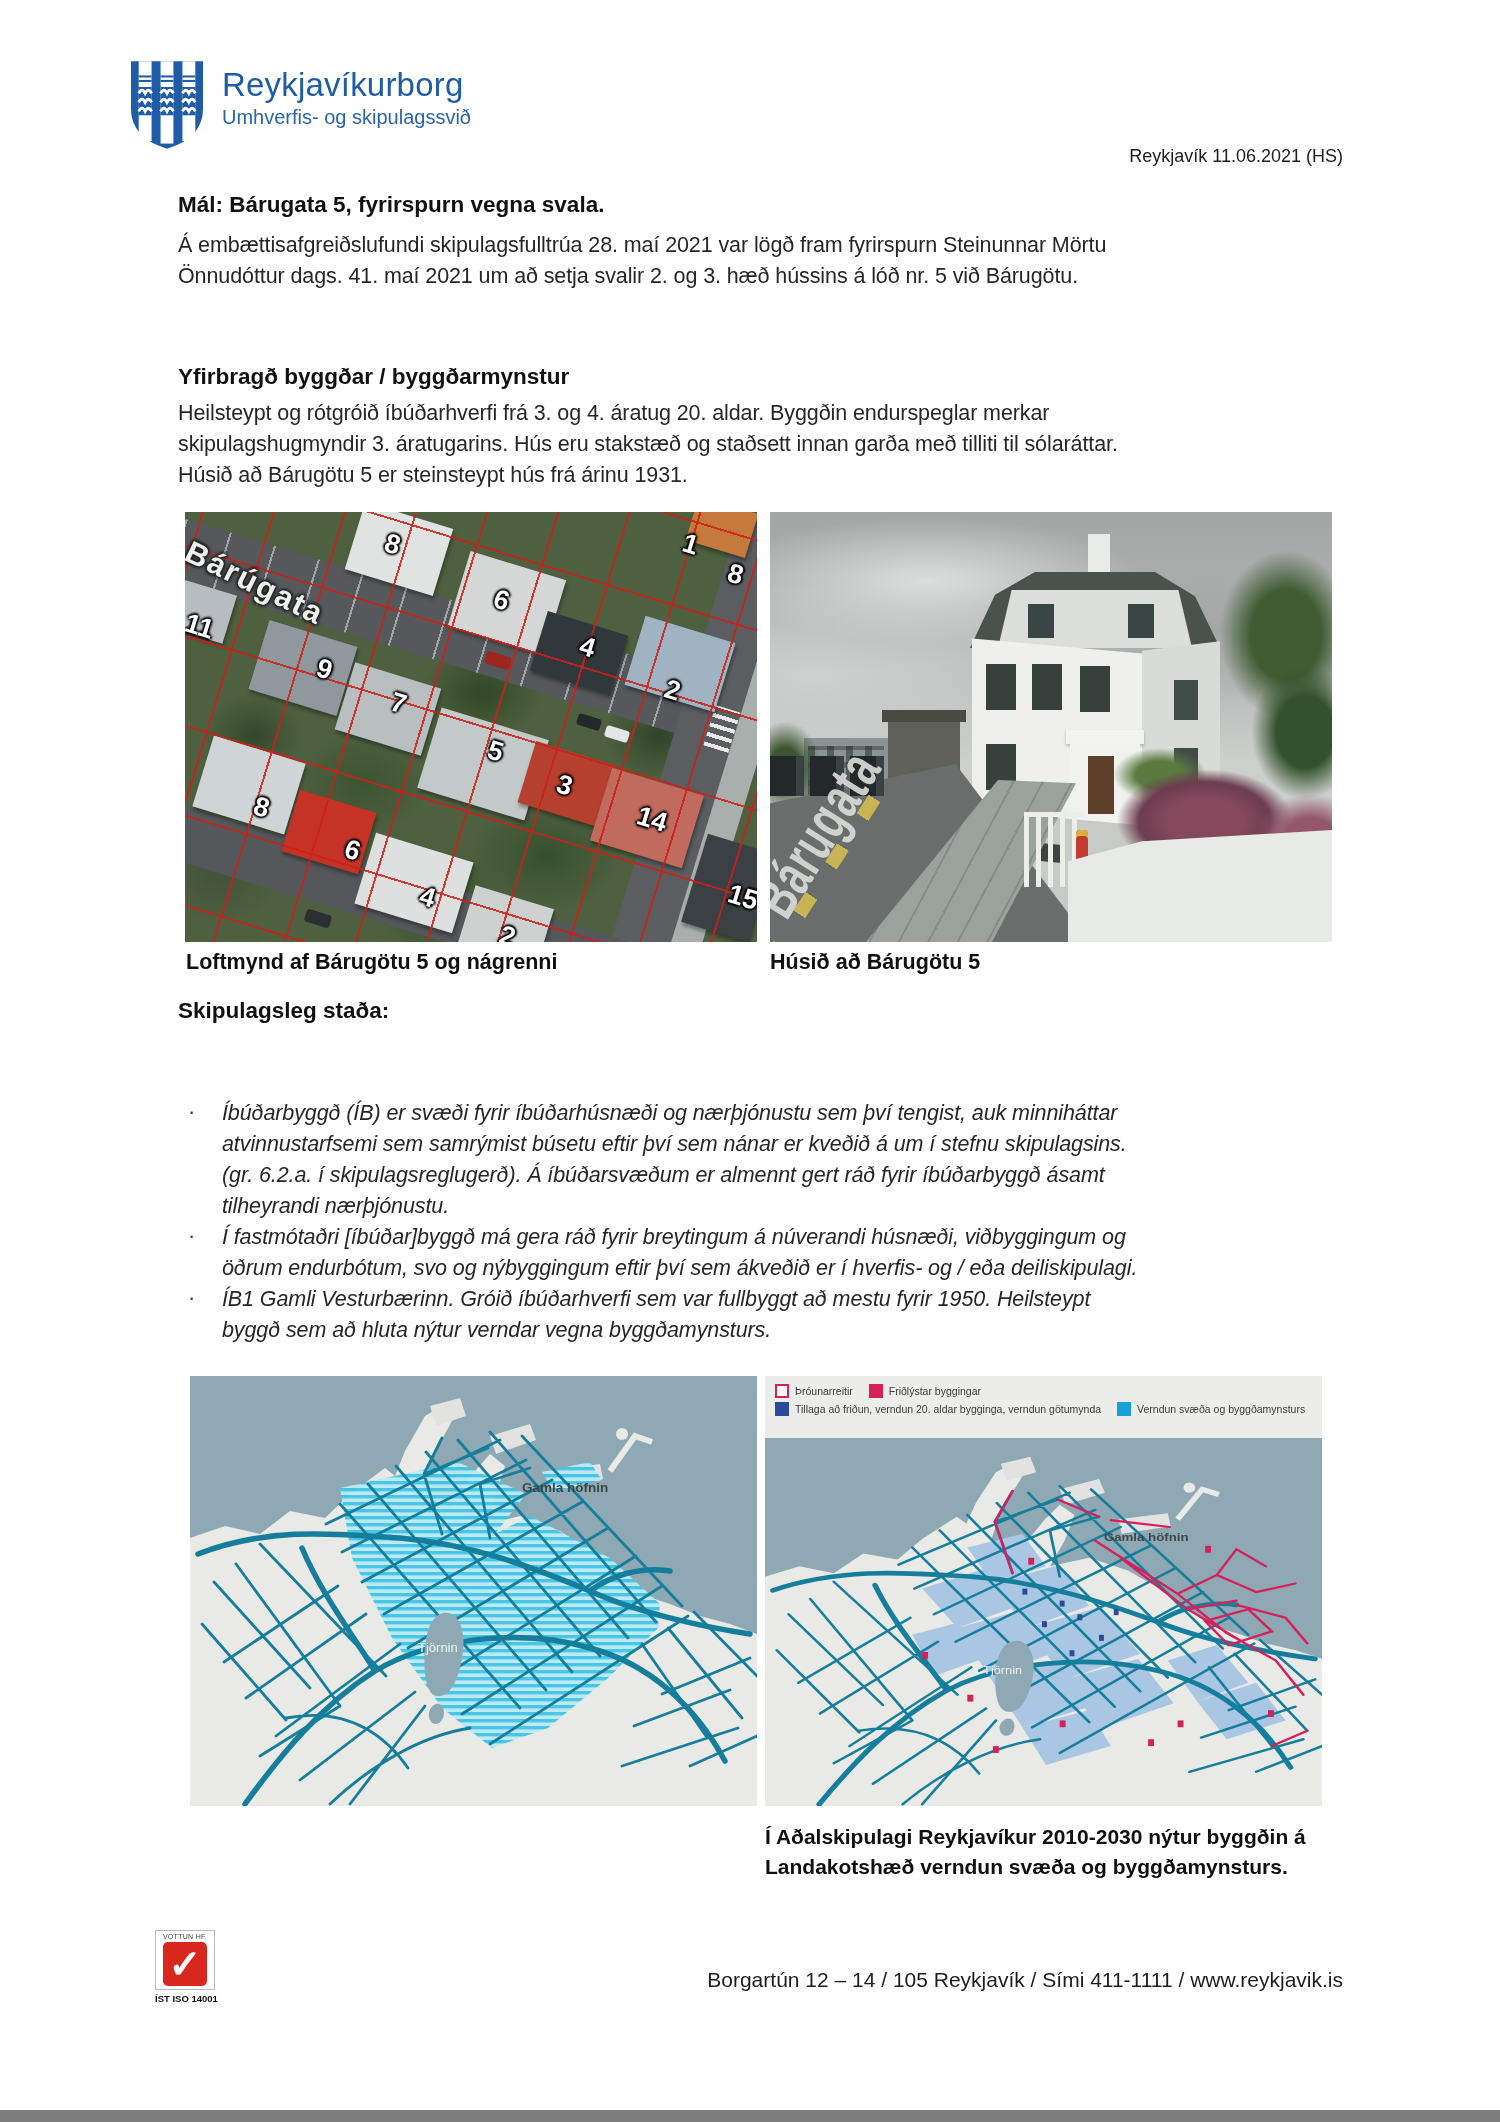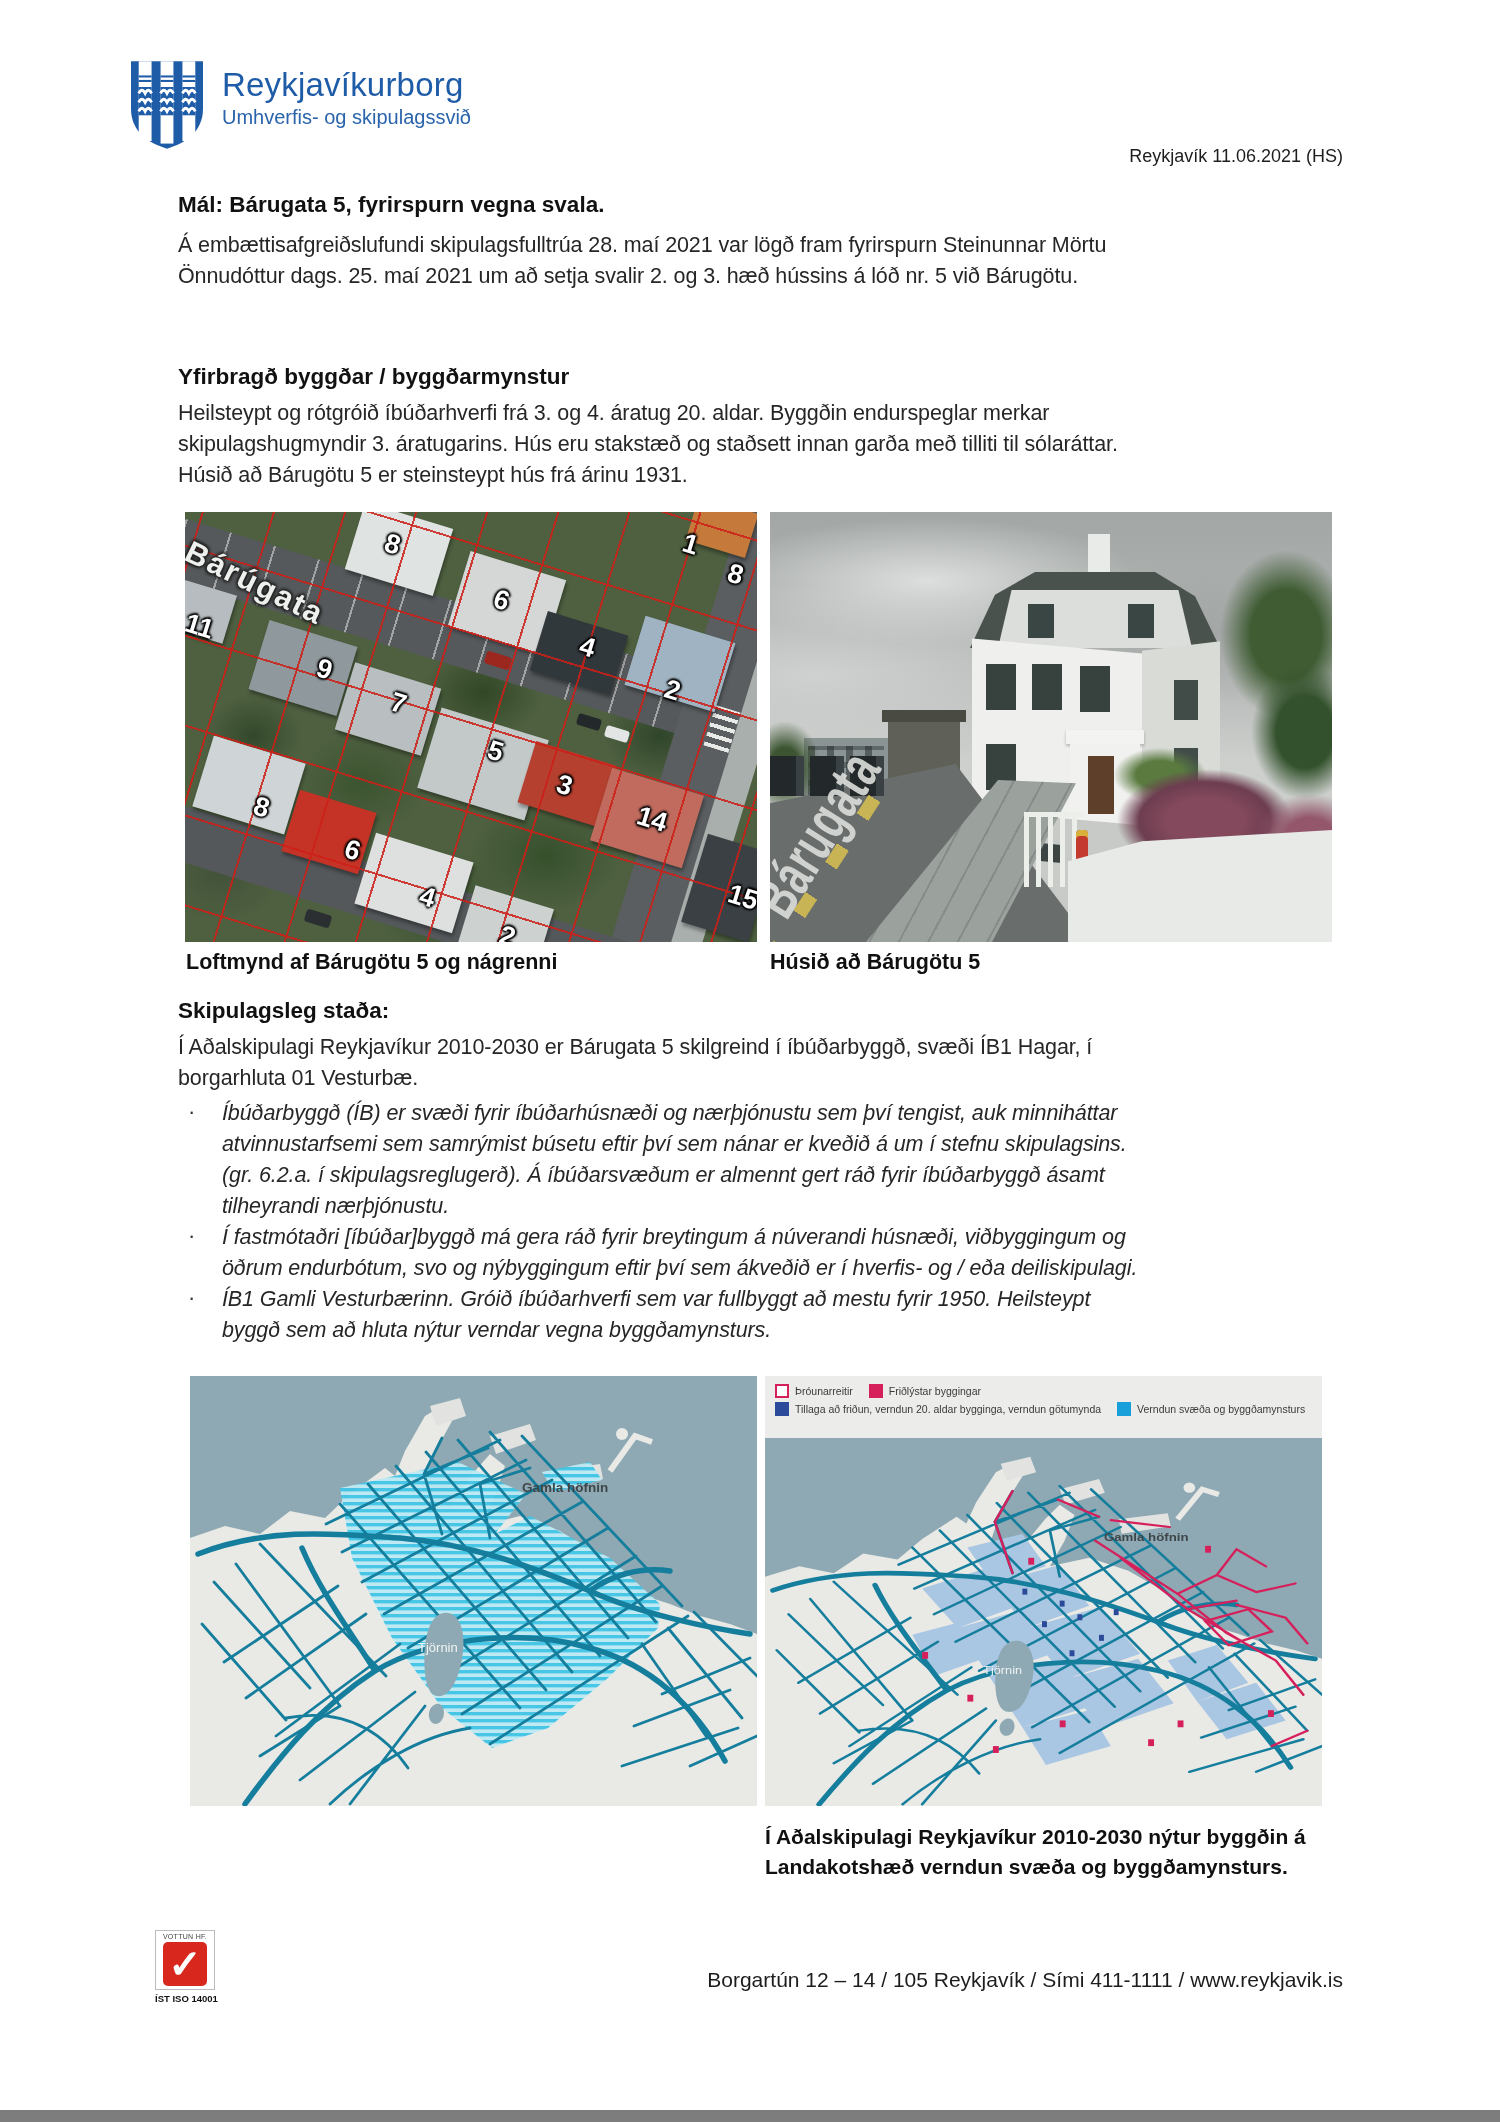--- a/index.html
+++ b/index.html
@@ -107,21 +107,21 @@
     </svg>
     <div class="logo-text">
       <div class="logo-title">Reykjavíkurborg</div>
       <div class="logo-subtitle">Umhverfis- og skipulagssvið</div>
     </div>
   </div>
   <div class="date-line">Reykjavík 11.06.2021 (HS)</div>
 
   <div class="abs head" style="left:178px;top:192px;">Mál: Bárugata 5, fyrirspurn vegna svala.</div>
   <div class="abs body-text pre" style="left:178px;top:230px;width:1200px;">Á embættisafgreiðslufundi skipulagsfulltrúa 28. maí 2021 var lögð fram fyrirspurn Steinunnar Mörtu
-Önnudóttur dags. 25. maí 2021 um að setja svalir 2. og 3. hæð hússins á lóð nr. 5 við Bárugötu.</div>
+Önnudóttur dags. 41. maí 2021 um að setja svalir 2. og 3. hæð hússins á lóð nr. 5 við Bárugötu.</div>
 
   <div class="abs head" style="left:178px;top:364px;">Yfirbragð byggðar / byggðarmynstur</div>
   <div class="abs body-text pre" style="left:178px;top:398px;width:1200px;">Heilsteypt og rótgróið íbúðarhverfi frá 3. og 4. áratug 20. aldar. Byggðin endurspeglar merkar
 skipulagshugmyndir 3. áratugarins. Hús eru stakstæð og staðsett innan garða með tilliti til sólaráttar.
 Húsið að Bárugötu 5 er steinsteypt hús frá árinu 1931.</div>
 
   <div class="fig aerial">
     <div class="a-road" style="width:820px;height:62px;left:-70px;top:112px;transform:rotate(17deg);background-image:repeating-linear-gradient(90deg, rgba(255,255,255,.45) 0 2px, rgba(0,0,0,0) 2px 46px);"></div>
     <div class="a-road" style="width:64px;height:520px;left:488px;top:-30px;transform:rotate(17deg);background:#5a5e60;"></div>
     <div class="a-road" style="width:640px;height:54px;left:-50px;top:378px;transform:rotate(17deg);background:#54585a;"></div>
@@ -214,22 +214,20 @@
     <div style="left:254px;top:300px;width:60px;height:70px;background:repeating-linear-gradient(90deg,#eceeea 0 5px, rgba(0,0,0,0) 5px 12px);border-top:5px solid #eceeea;"></div>
     <div style="left:306px;top:318px;width:12px;height:30px;background:#c43a2f;border-radius:4px 4px 0 0;box-shadow:0 6px 0 #d8b13c inset;"></div>
     <div style="left:298px;top:318px;width:264px;height:112px;background:#e8eae7;clip-path:polygon(0 28%,28% 10%,100% 0,100% 100%,0 100%);"></div>
     <span class="road-label">Bárugata</span>
   </div>
 
   <div class="caption" style="left:186px;top:950px;">Loftmynd af Bárugötu 5 og nágrenni</div>
   <div class="caption" style="left:770px;top:950px;">Húsið að Bárugötu 5</div>
 
   <div class="abs head" style="left:178px;top:998px;">Skipulagsleg staða:</div>
-  <div class="abs body-text pre" style="left:178px;top:1032px;width:1200px;">Í Aðalskipulagi Reykjavíkur 2010-2030 er Bárugata 5 skilgreind í íbúðarbyggð, svæði ÍB1 Hagar, í
-borgarhluta 01 Vesturbæ.</div>
 
   <div class="bullets">
     <div class="bullet body-text"><span class="dot">·</span><span class="pre">Íbúðarbyggð (ÍB) er svæði fyrir íbúðarhúsnæði og nærþjónustu sem því tengist, auk minniháttar
 atvinnustarfsemi sem samrýmist búsetu eftir því sem nánar er kveðið á um í stefnu skipulagsins.
 (gr. 6.2.a. í skipulagsreglugerð). Á íbúðarsvæðum er almennt gert ráð fyrir íbúðarbyggð ásamt
 tilheyrandi nærþjónustu.</span></div>
     <div class="bullet body-text"><span class="dot">·</span><span class="pre">Í fastmótaðri [íbúðar]byggð má gera ráð fyrir breytingum á núverandi húsnæði, viðbyggingum og
 öðrum endurbótum, svo og nýbyggingum eftir því sem ákveðið er í hverfis- og / eða deiliskipulagi.</span></div>
     <div class="bullet body-text"><span class="dot">·</span><span class="pre">ÍB1 Gamli Vesturbærinn. Gróið íbúðarhverfi sem var fullbyggt að mestu fyrir 1950. Heilsteypt
 byggð sem að hluta nýtur verndar vegna byggðamynsturs.</span></div>

